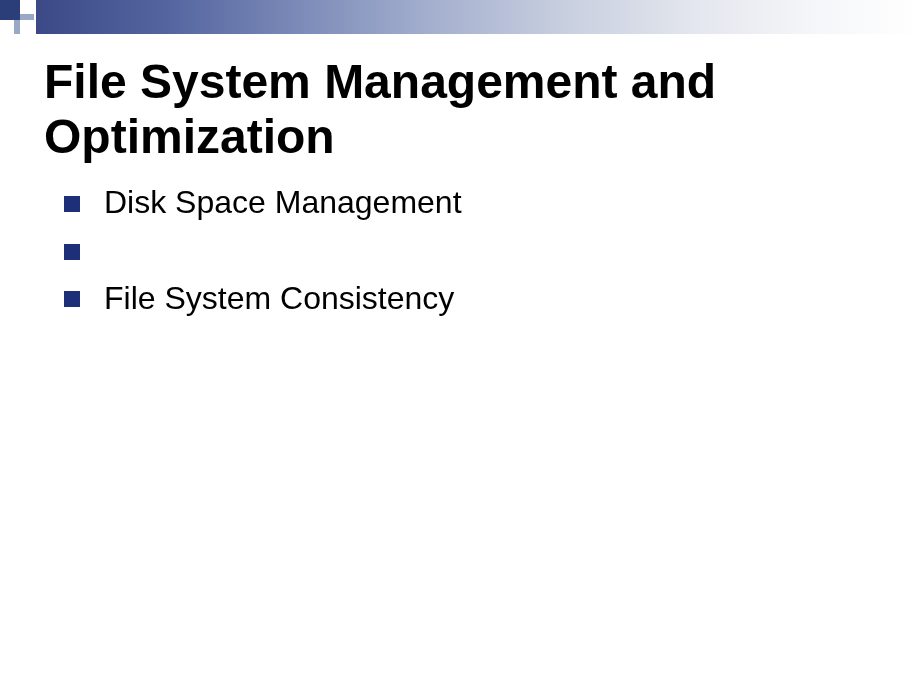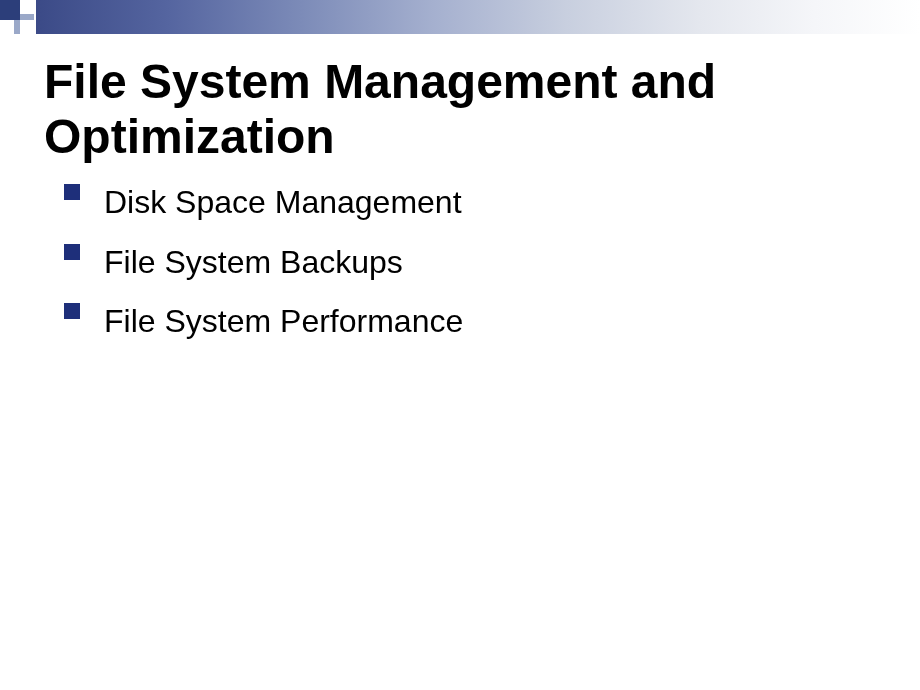--- a/index.html
+++ b/index.html
@@ -91,20 +91,21 @@
     
     .bullet-list {
       position: absolute;
       top: 182px;
       left: 64px;
       list-style: none;
     }
     
     .bullet-item {
       display: flex;
+      align-items: center;
       margin-bottom: 18px;
     }
     
     .bullet-square {
       width: 16px;
       height: 16px;
       background: #1e2f7a;
       flex-shrink: 0;
       margin-right: 24px;
       margin-top: 2px;
@@ -130,19 +131,18 @@
 
 <h1 class="slide-title">File System Management and Optimization</h1>
 
 <ul class="bullet-list">
   <li class="bullet-item">
     <span class="bullet-square"></span>
     <span class="bullet-text">Disk Space Management</span>
   </li>
   <li class="bullet-item">
     <span class="bullet-square"></span>
-    <span class="bullet-text">File System Backups</span>
   </li>
   <li class="bullet-item">
     <span class="bullet-square"></span>
-    <span class="bullet-text">File System Performance</span>
+    <span class="bullet-text">File System Consistency</span>
   </li>
 </ul>
 
 </body></html>

